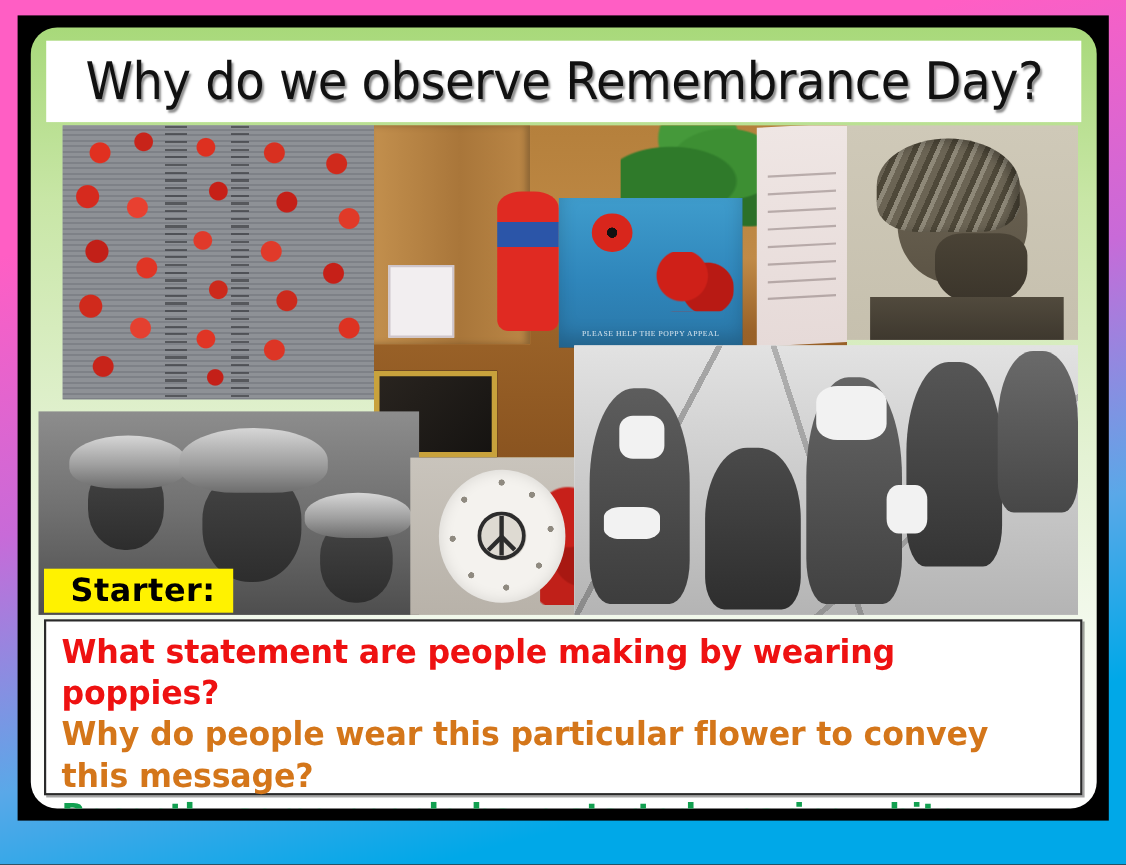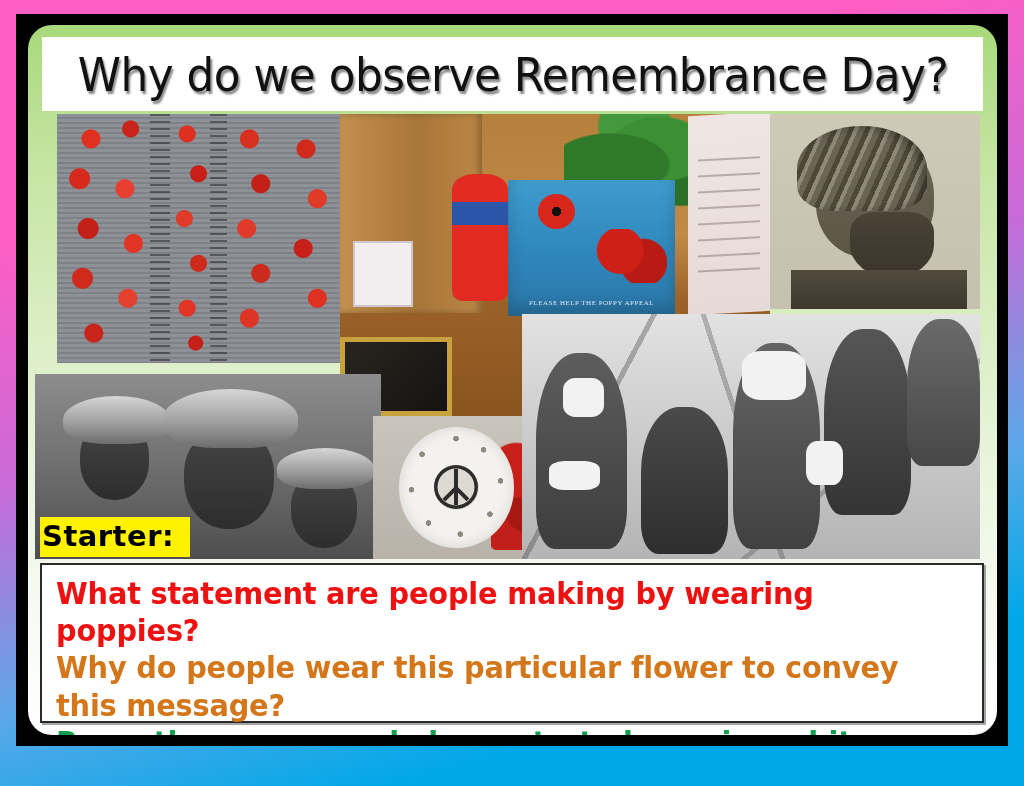--- a/index.html
+++ b/index.html
@@ -296,21 +296,21 @@
   }
   .wd-fig { position:absolute; border-radius:44% 44% 20% 20%; }
   .wd-bandage { position:absolute; background:#f2f2f2; border-radius:30%; }
 
   
   #starter-label {
     position: absolute;
     left: 12px;
     top: 492px;
     background: #fff200;
-    padding: 4px 16px 6px 2px;
+    padding: 4px 16px 6px 24px;
     z-index: 5;
   }
   #starter-label .st-text {
     font-family: "DejaVu Sans", sans-serif;
     font-size: 29px;
     font-weight: bold;
     color: #000;
     letter-spacing: 0.5px;
     line-height: 1.05;
   }

